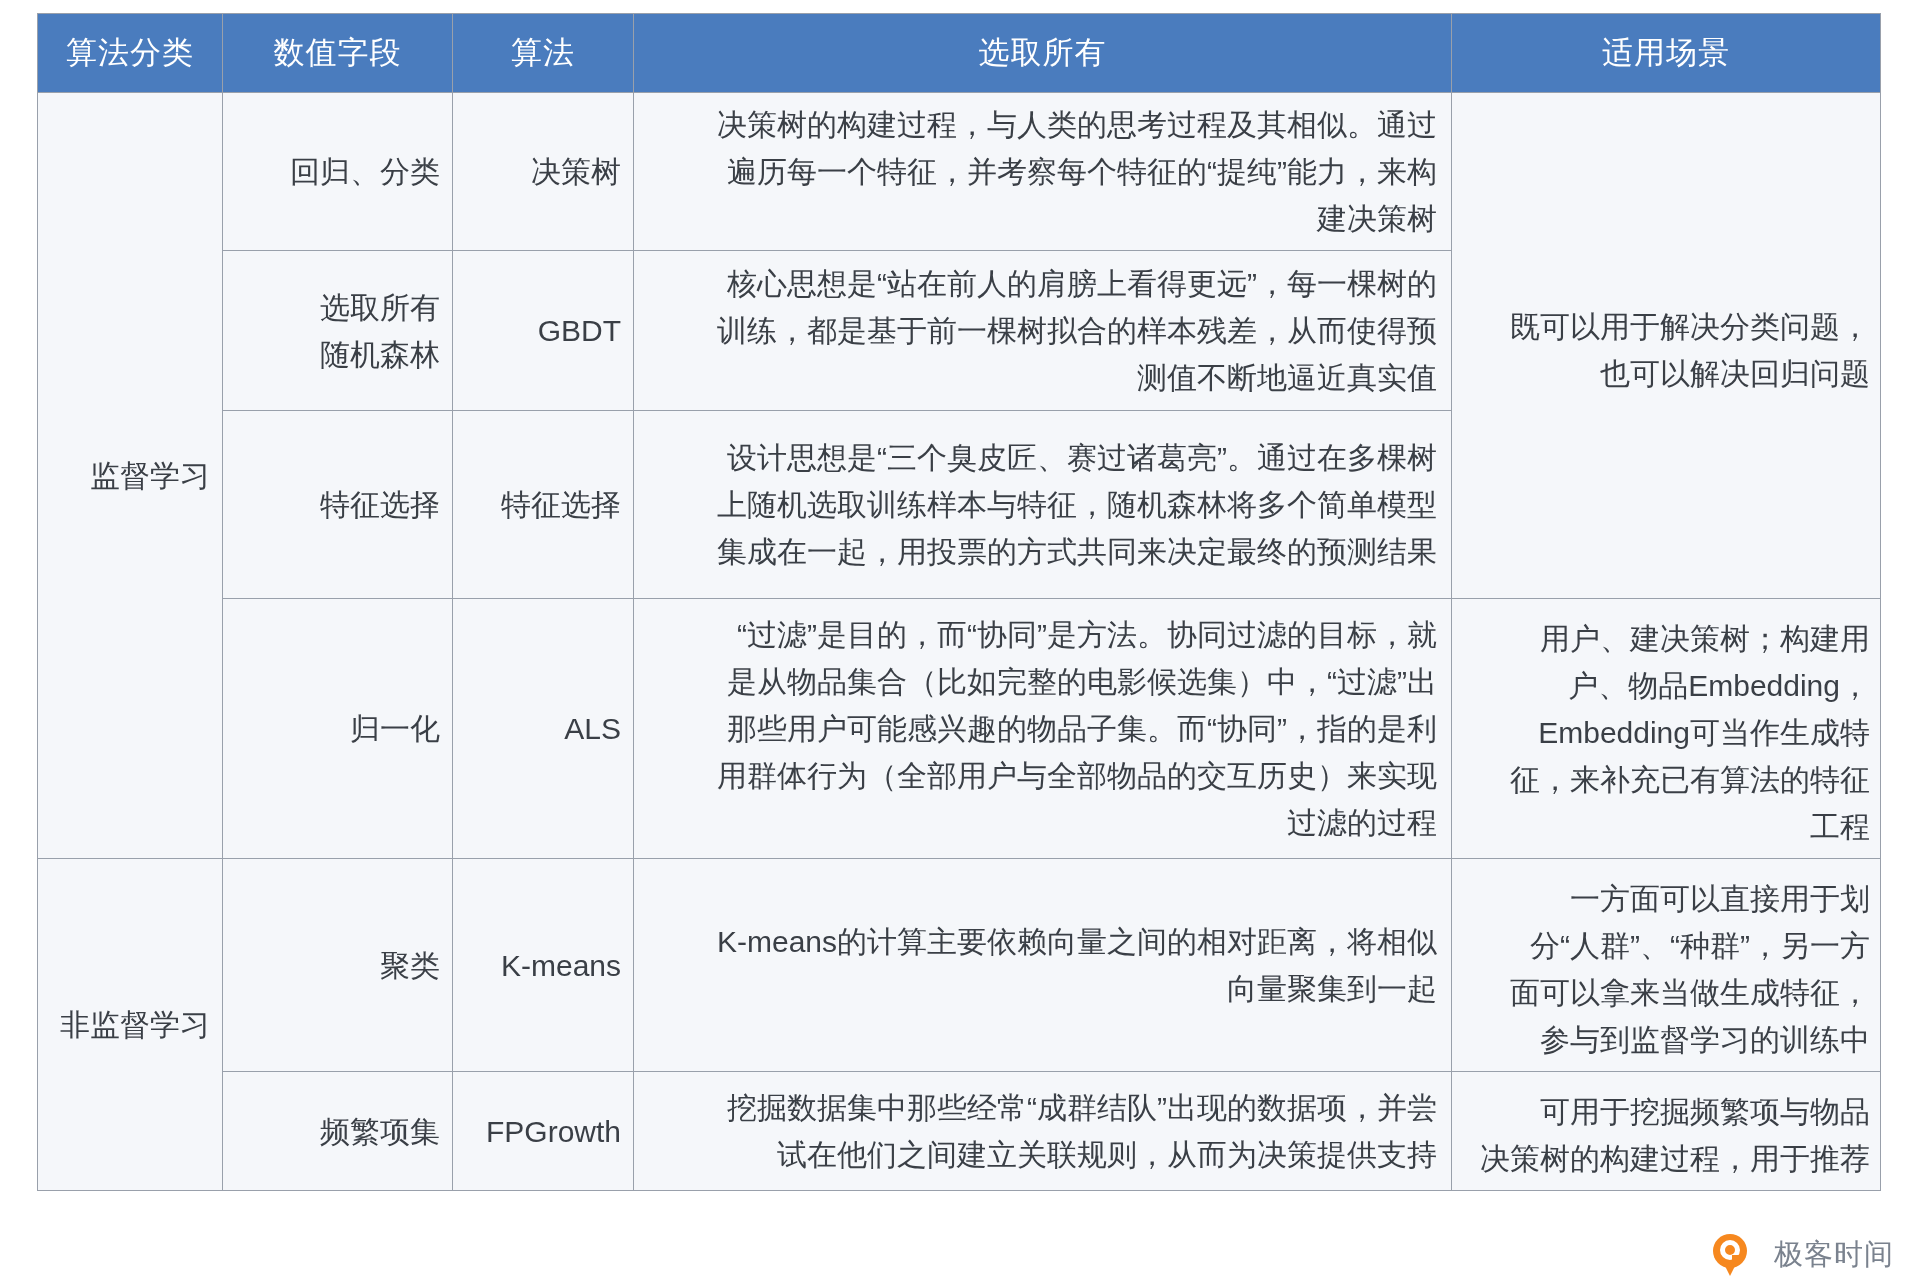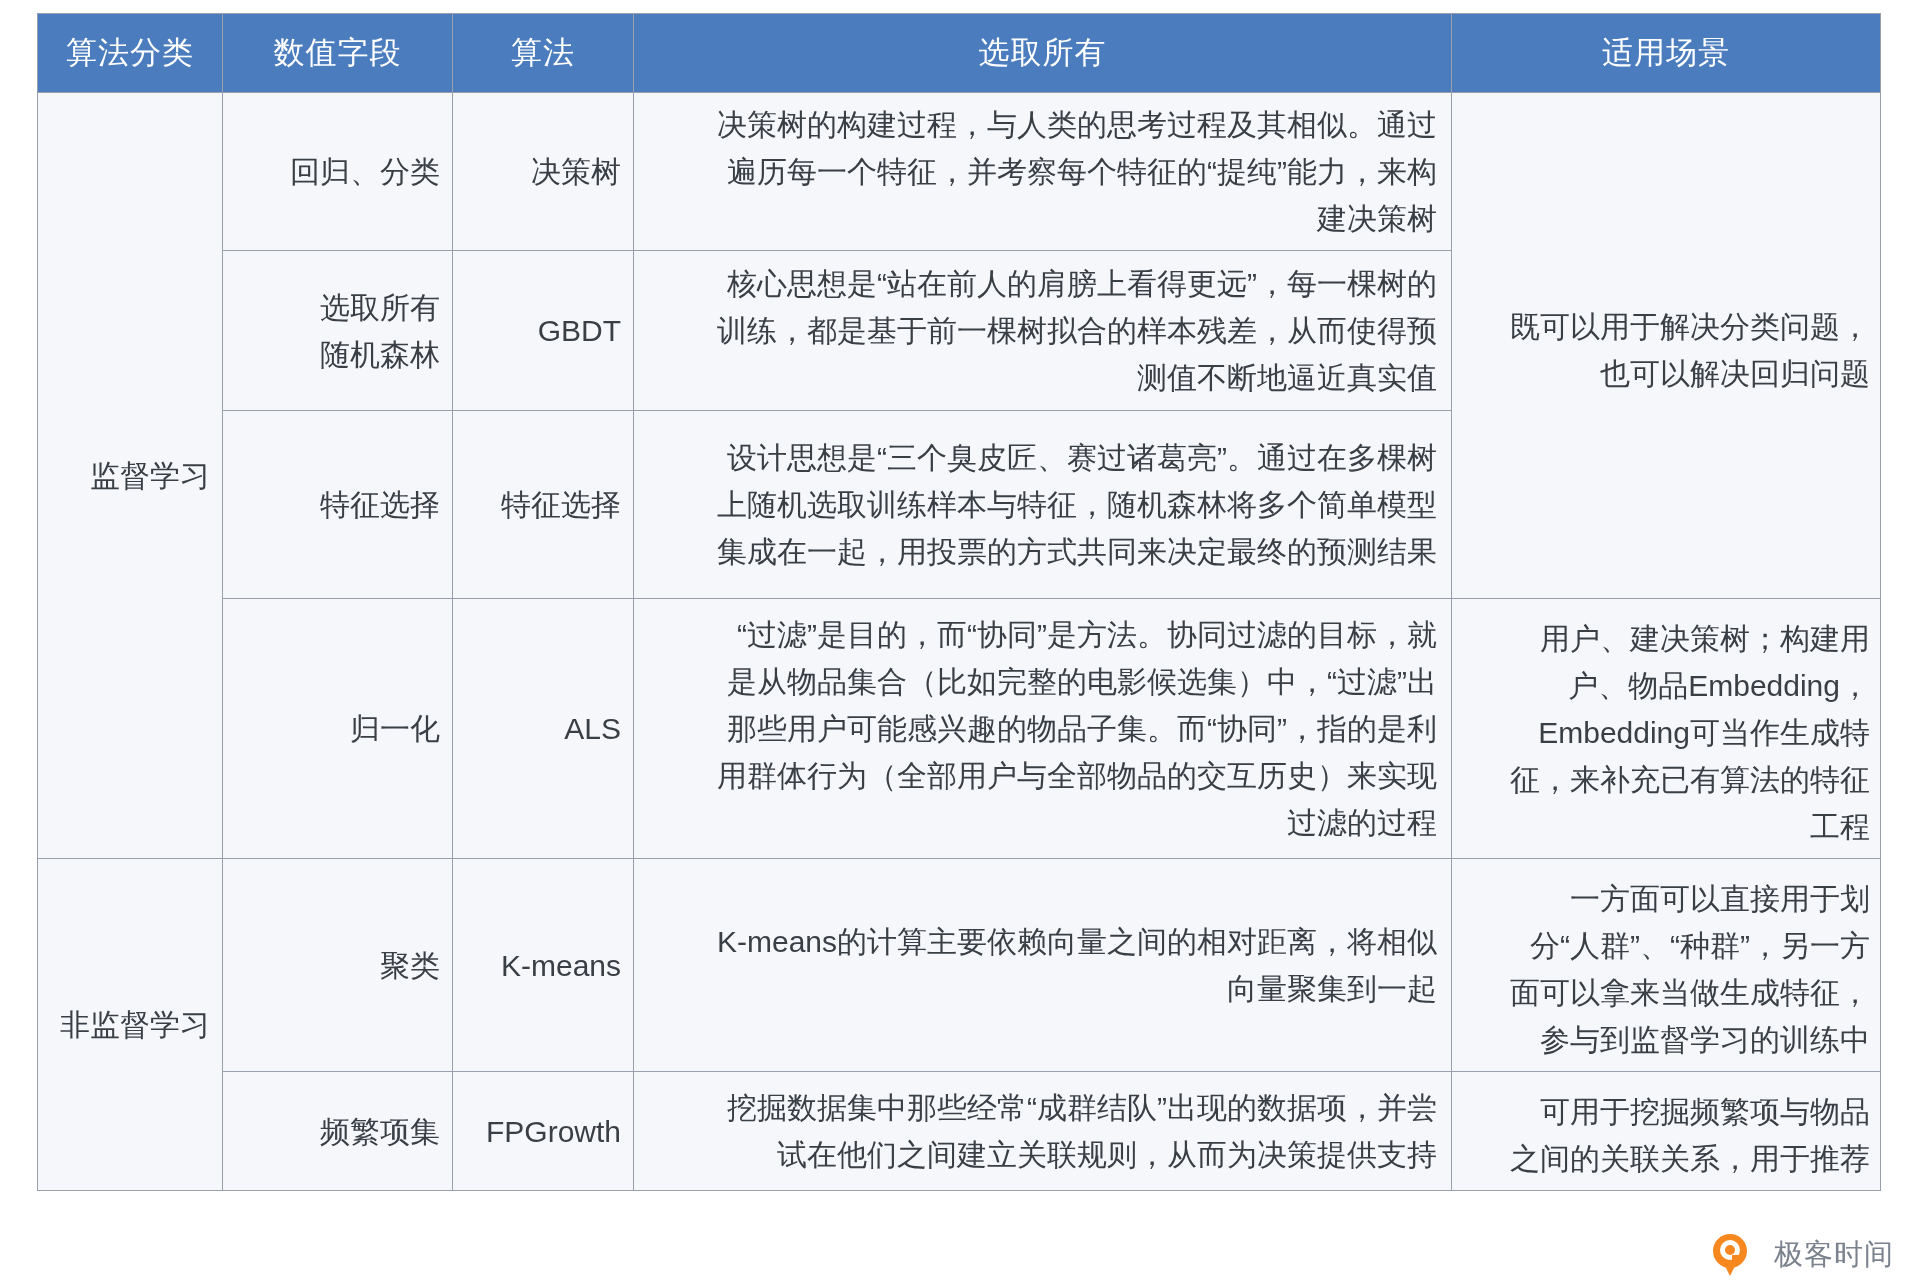--- a/index.html
+++ b/index.html
@@ -135,21 +135,21 @@
 分“人群”、“种群”，另一方
 面可以拿来当做生成特征，
 参与到监督学习的训练中</td>
     </tr>
     <tr class="r6">
       <td>频繁项集</td>
       <td>FPGrowth</td>
       <td class="col-principle">挖掘数据集中那些经常“成群结队”出现的数据项，并尝
 试在他们之间建立关联规则，从而为决策提供支持</td>
       <td class="col-scenario">可用于挖掘频繁项与物品
-之间的关联关系，用于推荐</td>
+决策树的构建过程，用于推荐</td>
     </tr>
   </tbody>
 </table>
 
 <div class="brand">
   <span style="display:inline-block; line-height:0;">
     <svg width="40" height="44" viewBox="0 0 40 44">
       <circle cx="20" cy="18" r="17" fill="#f6881f"></circle>
       <path d="M15 33 L25 33 L20 43 Z" fill="#f6881f"></path>
       <circle cx="20" cy="17" r="7.5" fill="none" stroke="#ffffff" stroke-width="5"></circle>

